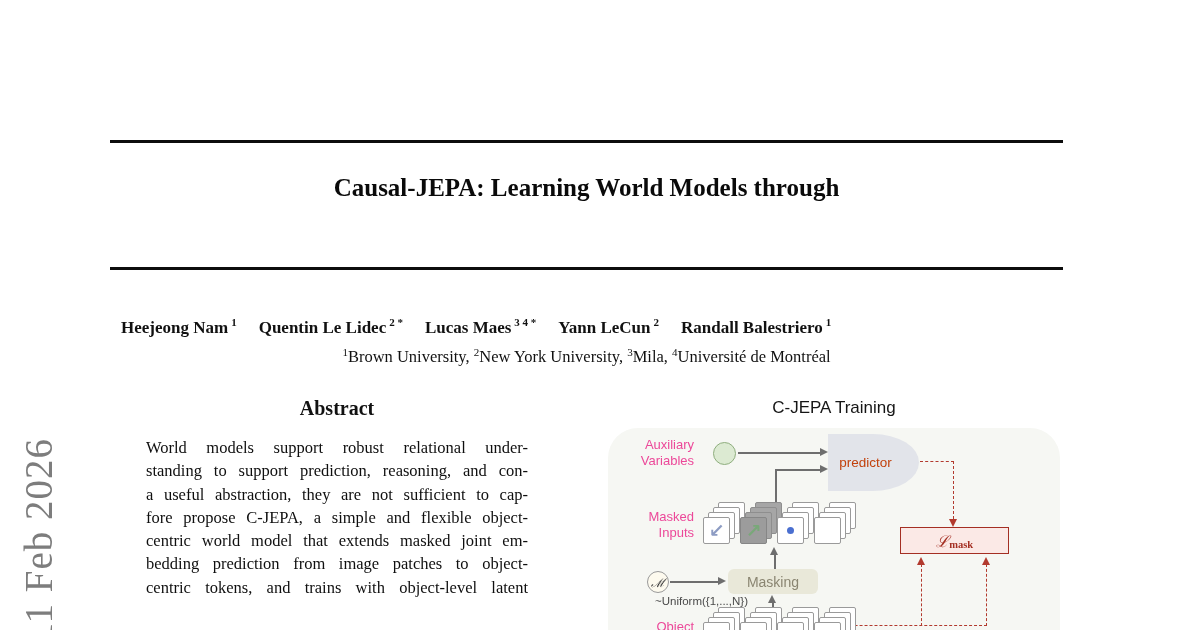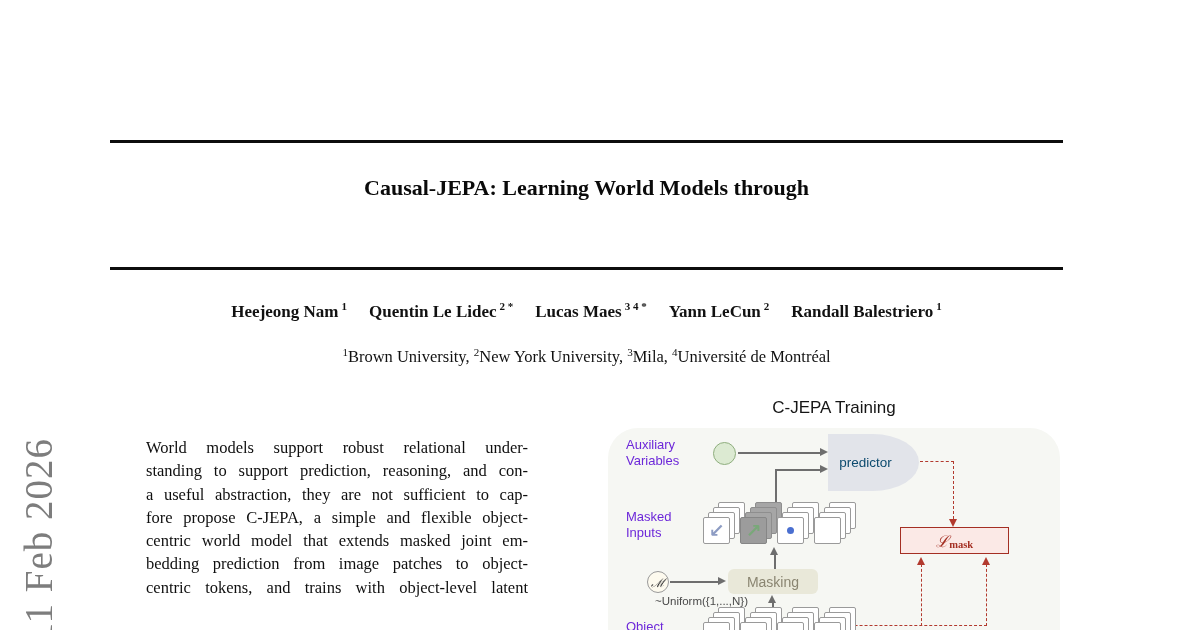--- a/index.html
+++ b/index.html
@@ -3,22 +3,22 @@
 <meta charset="utf-8">
 <style>
   * { margin:0; padding:0; box-sizing:border-box; }
   html,body { background:#fff; }
   #page {
     position:relative; width:1200px; height:630px; background:#fff;
     overflow:hidden; font-family:"Liberation Serif","DejaVu Serif",serif; color:#111;
   }
   .rule { position:absolute; left:110px; width:953px; height:2.5px; background:#0d0d0d; }
   #paper-title { position:absolute; left:110px; top:170px; width:953px; text-align:center;
-    font-weight:bold; font-size:22px; line-height:36px; color:#0a0a0a; }
-  #authors-row { position:absolute; left:110px; top:300px; width:953px; text-align:center;
+    font-weight:bold; font-size:25px; line-height:36px; color:#0a0a0a; }
+  #authors-row { position:absolute; left:110px; top:316px; width:953px; text-align:left;
     font-size:17px; font-weight:bold; white-space:nowrap; }
   .author { display:inline-block; margin:0 11px; }
   .author sup { font-size:11px; font-weight:bold; margin-left:3px; }
   #affil-row { position:absolute; left:110px; top:345px; width:953px; text-align:center;
     font-size:16.5px; white-space:nowrap; }
   .affil { display:inline; }
   .affil sup { font-size:11px; }
   #abstract-heading { position:absolute; left:146px; top:397px; width:382px; text-align:center;
     font-size:20px; font-weight:bold; }
   #abstract-body { position:absolute; left:146px; top:436px; width:382px; font-size:16.5px;
@@ -26,43 +26,43 @@
   .abs-line { text-align:justify; text-align-last:justify; white-space:nowrap; }
   #arxiv-banner { position:absolute; left:16px; top:438px; transform-origin:0 0;
     transform:rotate(-90deg) translateX(-100%); font-size:39px; color:#7d7d7d;
     white-space:nowrap; letter-spacing:1px; }
   
   .sans { font-family:"Liberation Sans","DejaVu Sans",sans-serif; }
   #figure-title { position:absolute; left:608px; top:398px; width:452px; text-align:center;
     font-size:17px; color:#151515; }
   #figure-panel { position:absolute; left:608px; top:428px; width:452px; height:230px;
     background:#f6f7f3; border-radius:30px; }
-  .fig-label { position:absolute; font-size:13px; line-height:15.5px; color:#6d28d9;
-    text-align:left; }
+  .fig-label { position:absolute; font-size:13px; line-height:15.5px; color:#ec4899;
+    text-align:right; }
   .gline { position:absolute; background:#6e6e6e; }
   .arrow-right { position:absolute; width:0; height:0;
     border-top:4.5px solid transparent; border-bottom:4.5px solid transparent;
     border-left:8px solid #6e6e6e; }
   .arrow-up-gray { position:absolute; width:0; height:0;
     border-left:4.5px solid transparent; border-right:4.5px solid transparent;
     border-bottom:8px solid #6e6e6e; }
   .dash-h { position:absolute; height:0; border-top:1.7px dashed #b23a2e; }
   .dash-v { position:absolute; width:0; border-left:1.7px dashed #b23a2e; }
   .arrow-down-red { position:absolute; width:0; height:0;
     border-left:4.5px solid transparent; border-right:4.5px solid transparent;
     border-top:8px solid #b23a2e; }
   .arrow-up-red { position:absolute; width:0; height:0;
     border-left:4.5px solid transparent; border-right:4.5px solid transparent;
     border-bottom:8px solid #b23a2e; }
   #aux-circle { position:absolute; left:713px; top:442px; width:23px; height:23px;
     border-radius:50%; background:#dcead2; border:1.5px solid #8fae7e; }
   #predictor-shape { position:absolute; left:828px; top:434px; width:91px; height:57px;
     background:#e2e4ea; border-radius:0 46px 46px 0 / 0 50% 50% 0;
     display:flex; align-items:center; justify-content:center; padding-right:16px;
-    font-size:13.5px; color:#0c4a6e; }
+    font-size:13.5px; color:#c2410c; }
   #loss-box { position:absolute; left:900px; top:527px; width:109px; height:27px;
     background:#fbe9e6; border:1.6px solid #a42f23; display:flex; align-items:center;
     justify-content:center; color:#a42f23; }
   #loss-box .loss-sym { font-size:16px; font-style:italic; }
   #loss-box .loss-sub { font-size:10.5px; font-weight:bold; position:relative; top:4px; }
   #masking-box { position:absolute; left:728px; top:569px; width:90px; height:25px;
     background:#e9e8d9; border-radius:6px; display:flex; align-items:center;
     justify-content:center; font-size:14px; color:#8a8571; }
   #m-circle { position:absolute; left:647px; top:571px; width:22px; height:22px;
     border-radius:50%; background:#fdfaee; border:1.3px solid #9a9a9a;
@@ -89,20 +89,21 @@
   <div class="rule" style="top:140px;"></div>
   <div class="rule" style="top:267px;"></div>
 
   <div id="paper-title">
     <div>Causal-JEPA: Learning World Models through</div>
   </div>
 
   <div id="authors-row"><span class="author"><span>Heejeong Nam</span><sup>1</sup></span><span class="author"><span>Quentin Le Lidec</span><sup>2 *</sup></span><span class="author"><span>Lucas Maes</span><sup>3 4 *</sup></span><span class="author"><span>Yann LeCun</span><sup>2</sup></span><span class="author"><span>Randall Balestriero</span><sup>1</sup></span></div>
   <div id="affil-row"><span class="affil"><sup>1</sup><span>Brown University, </span></span><span class="affil"><sup>2</sup><span>New York University, </span></span><span class="affil"><sup>3</sup><span>Mila, </span></span><span class="affil"><sup>4</sup><span>Université de Montréal</span></span></div>
 
+  <div id="abstract-heading">Abstract</div>
   <div id="abstract-body">
       <div class="abs-line">World models support robust relational under-</div>
       <div class="abs-line">standing to support prediction, reasoning, and con-</div>
       <div class="abs-line">a useful abstraction, they are not sufficient to cap-</div>
       <div class="abs-line">fore propose C-JEPA, a simple and flexible object-</div>
       <div class="abs-line">centric world model that extends masked joint em-</div>
       <div class="abs-line">bedding prediction from image patches to object-</div>
       <div class="abs-line">centric tokens, and trains with object-level latent</div>
     </div>
 

